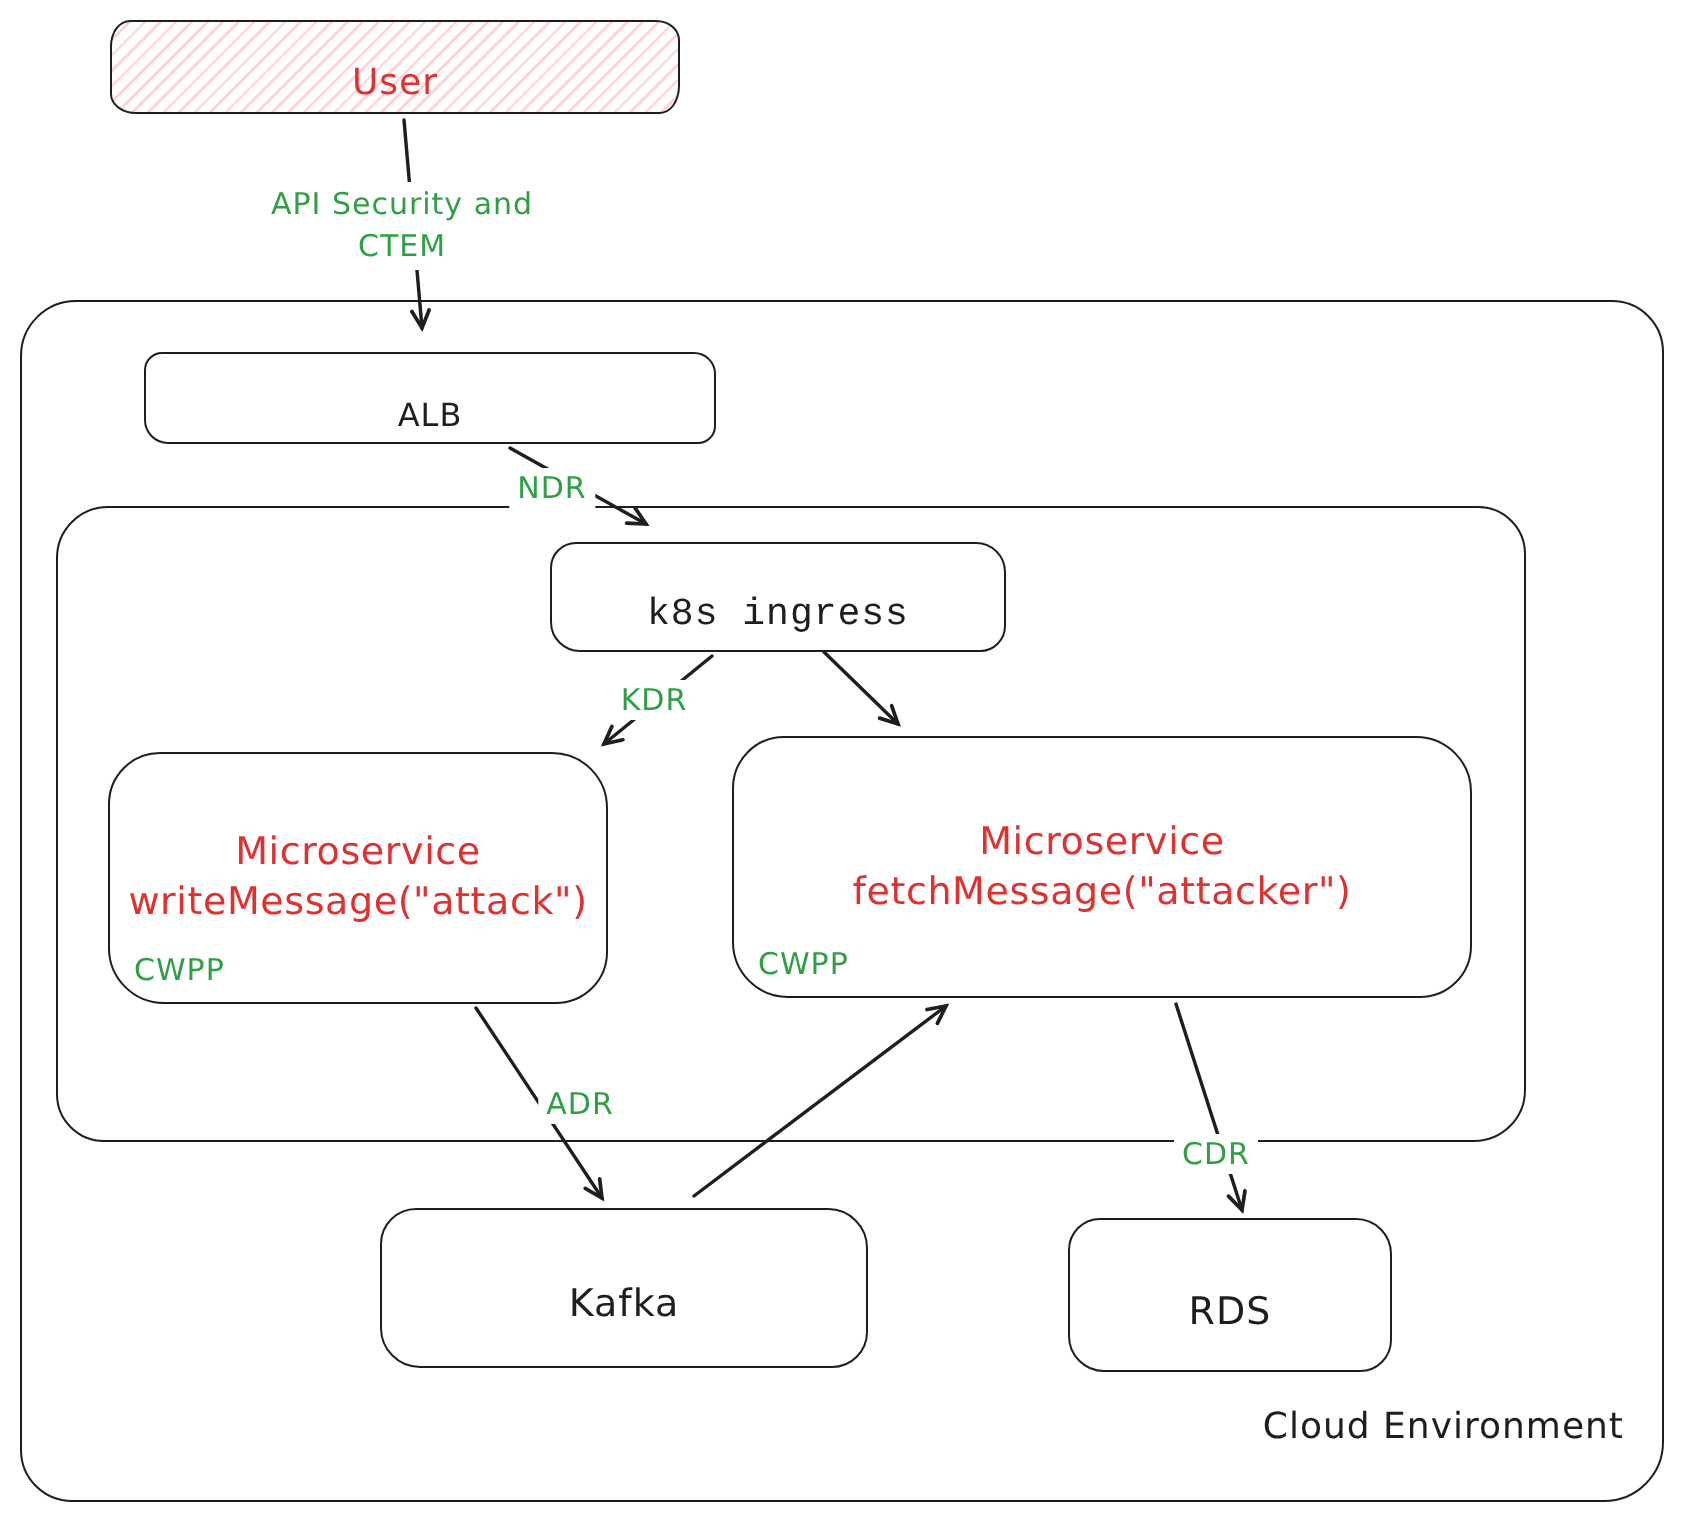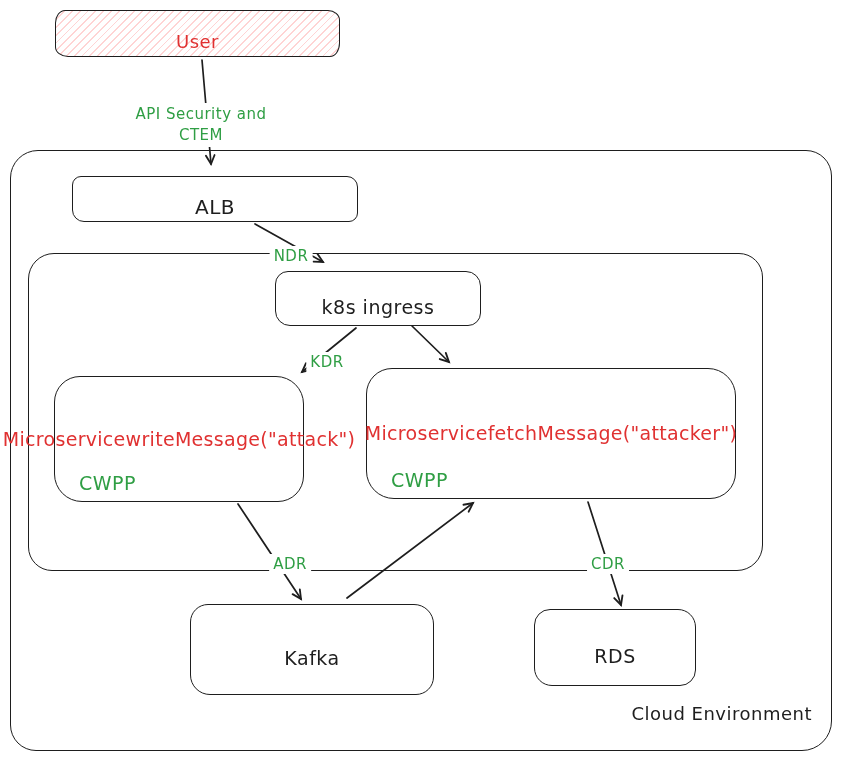--- a/index.html
+++ b/index.html
@@ -22,45 +22,45 @@
     left:55px;top:10px;width:285px;height:47px;
     border-radius:10px 12px 10px 13px / 13px 10px 14px 10px;
     background:
       repeating-linear-gradient(135deg, rgba(255,201,201,.8) 0 1.3px, transparent 1.3px 5.5px),
       #fff;
   }
   #user-box .node-label{color:var(--accent-red,#e03131);font-size:18px;}
   #cloud-box{left:10px;top:150px;width:822px;height:601px;border-radius:28px 26px 30px 26px;}
   #k8s-box{left:28px;top:253px;width:735px;height:318px;border-radius:26px 24px 26px 24px;}
   #alb-box{left:72px;top:176px;width:286px;height:46px;border-radius:9px 11px 9px 12px;}
-  #alb-box .node-label{font-size:20px;}
-  #ingress-box{left:275px;top:271px;width:206px;height:55px;border-radius:13px 15px 13px 15px;}
-  .ms-box{border-radius:26px 28px 26px 28px;flex-direction:row;}
+  #alb-box .node-label{font-size:16px;}
+  #ingress-box{left:275px;top:271px;width:228px;height:55px;border-radius:13px 15px 13px 15px;font-family:Liberation Mono, monospace;}
+  .ms-box{border-radius:26px 28px 26px 28px;flex-direction:column;}
   #ms-write-box{left:54px;top:376px;width:250px;height:126px;}
   #ms-fetch-box{left:366px;top:368px;width:370px;height:131px;}
   .ms-text{
     color:var(--accent-red,#e03131);font-size:19px;line-height:25px;
     text-align:center;letter-spacing:.3px;
   }
   .cwpp-badge{
-    position:absolute;left:24px;bottom:7px;
-    color:var(--accent-green,#2f9e44);font-size:19px;letter-spacing:.5px;
+    position:absolute;left:12px;bottom:7px;
+    color:var(--accent-green,#2f9e44);font-size:15px;letter-spacing:.5px;
   }
-  #kafka-box{left:190px;top:604px;width:244px;height:91px;border-radius:18px 20px 18px 20px;}
+  #kafka-box{left:190px;top:604px;width:244px;height:80px;border-radius:18px 20px 18px 20px;}
   #rds-box{left:534px;top:609px;width:162px;height:77px;border-radius:16px 18px 16px 18px;}
   .edge-label{
     position:absolute;transform:translate(-50%,-50%);
     color:var(--accent-green,#2f9e44);font-size:15px;letter-spacing:.5px;
-    background:#fff;padding:1px 4px;z-index:6;text-align:center;white-space:nowrap;margin-top:12px;
+    background:#fff;padding:1px 4px;z-index:6;text-align:center;white-space:nowrap;
   }
   #label-api{left:201px;top:113px;width:132px;white-space:normal;line-height:21px;}
-  #label-ndr{left:291px;top:244px;}
+  #label-ndr{left:276px;top:244px;}
   #label-kdr{left:327px;top:350px;text-align:center;}
   #label-adr{left:290px;top:552px;}
-  #label-cdr{left:608px;top:552px;}
+  #label-cdr{left:608px;top:577px;}
   #cloud-label{
     position:absolute;left:617px;top:703px;width:195px;text-align:right;
     font-size:18px;color:var(--stroke,#1e1e1e);z-index:3;letter-spacing:.5px;
   }
   #edges{position:absolute;left:0;top:0;z-index:5;pointer-events:none;}
   #edges path{stroke:var(--stroke,#1e1e1e);stroke-width:1.7;fill:none;stroke-linecap:round;}
 </style>
 </head>
 <body>
 

